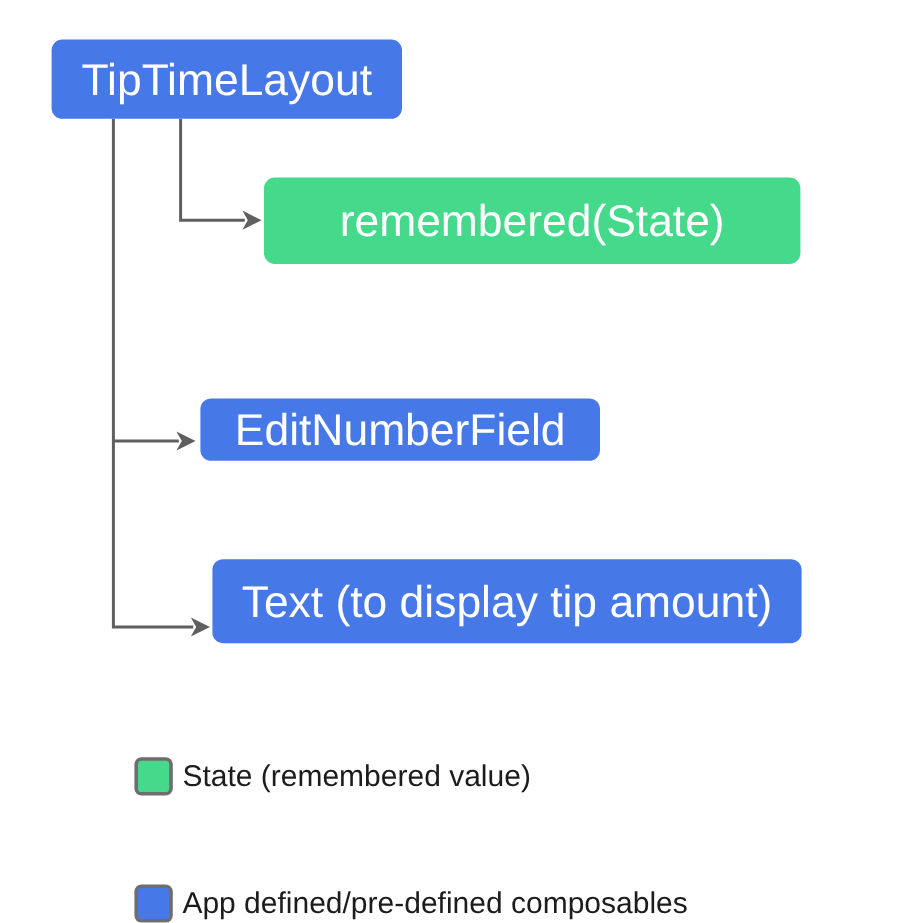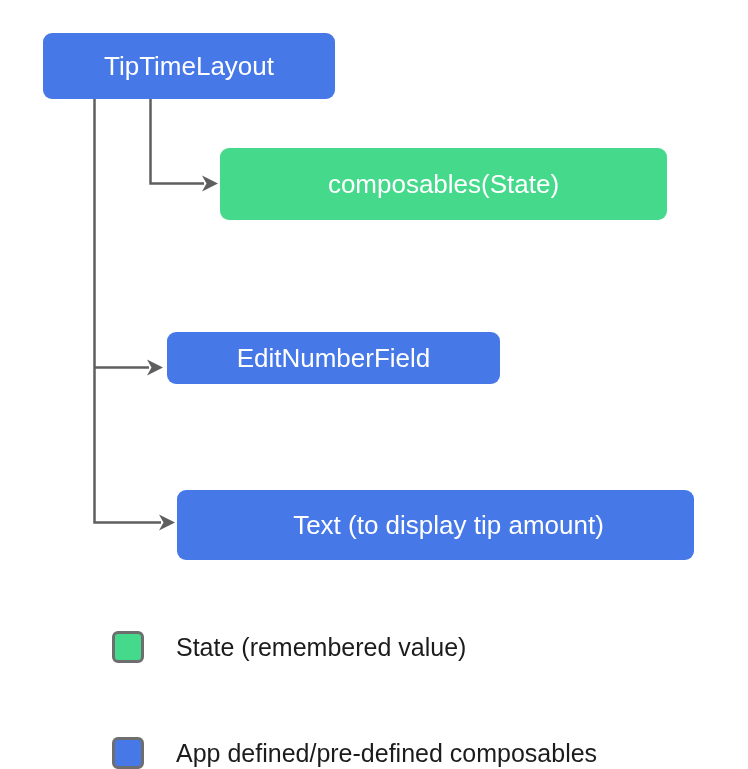--- a/index.html
+++ b/index.html
@@ -21,40 +21,40 @@
     top: 0;
     z-index: 0;
   }
   .node {
     position: absolute;
     z-index: 1;
     display: flex;
     align-items: center;
     justify-content: center;
     color: #ffffff;
-    font-size: 26px;
+    font-size: 37px;
     line-height: 1;
     border-radius: 9px;
     white-space: nowrap;
   }
   .node.blue  { background: #4778e8; }
   .node.green { background: #45d98b; }
 
   .node-root  { left: 43px;  top: 33px;  width: 292px; height: 66px; }
   .node-amount{ left: 220px; top: 148px; width: 447px; height: 72px; }
   .node-edit  { left: 167px; top: 332px; width: 333px; height: 52px; }
-  .node-text  { left: 177px; top: 490px; width: 491px; height: 70px; padding-left: 26px; }
+  .node-text  { left: 177px; top: 466px; width: 491px; height: 70px; }
 
   .legend-row {
     position: absolute;
     z-index: 1;
     left: 112px;
     display: flex;
     align-items: center;
-    gap: 32px;
+    gap: 8px;
   }
   .legend-row-state { top: 631px; }
   .legend-row-app   { top: 701px; margin-top: 36px; }
   .swatch {
     width: 26px;
     height: 26px;
     border: 3px solid #6e6e6e;
     border-radius: 6px;
     flex: 0 0 auto;
   }
@@ -78,21 +78,21 @@
     <polygon points="218,183.5 202,175.5 206.5,183.5 202,191.5" fill="#5f5f5f"></polygon>
 
     <path d="M94.5 99 V522.5 H161" fill="none" stroke="#5f5f5f" stroke-width="2.5"></path>
     <path d="M94.5 367.5 H149" fill="none" stroke="#5f5f5f" stroke-width="2.5"></path>
     <polygon points="163,367.5 147,359.5 151.5,367.5 147,375.5" fill="#5f5f5f"></polygon>
     <polygon points="175,522.5 159,514.5 163.5,522.5 159,530.5" fill="#5f5f5f"></polygon>
   </svg>
 
   <div class="node blue node-root">TipTimeLayout</div>
 
-  <div class="node green node-amount">composables(State)</div>
+  <div class="node green node-amount">remembered(State)</div>
 
   <div class="node blue node-edit">EditNumberField</div>
 
   <div class="node blue node-text">Text (to display tip amount)</div>
 
   <div class="legend-row legend-row-state">
     <span class="swatch green"></span>
     <span class="legend-label">State (remembered value)</span>
   </div>
 

